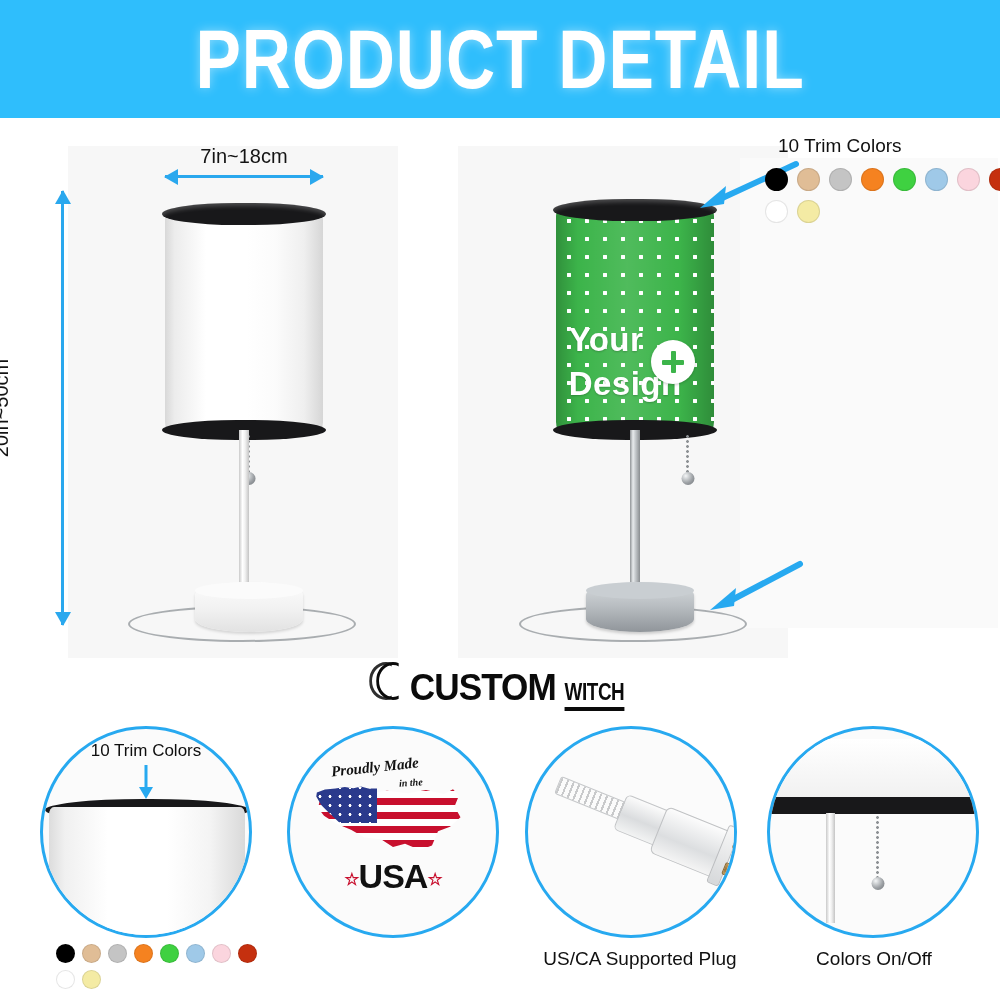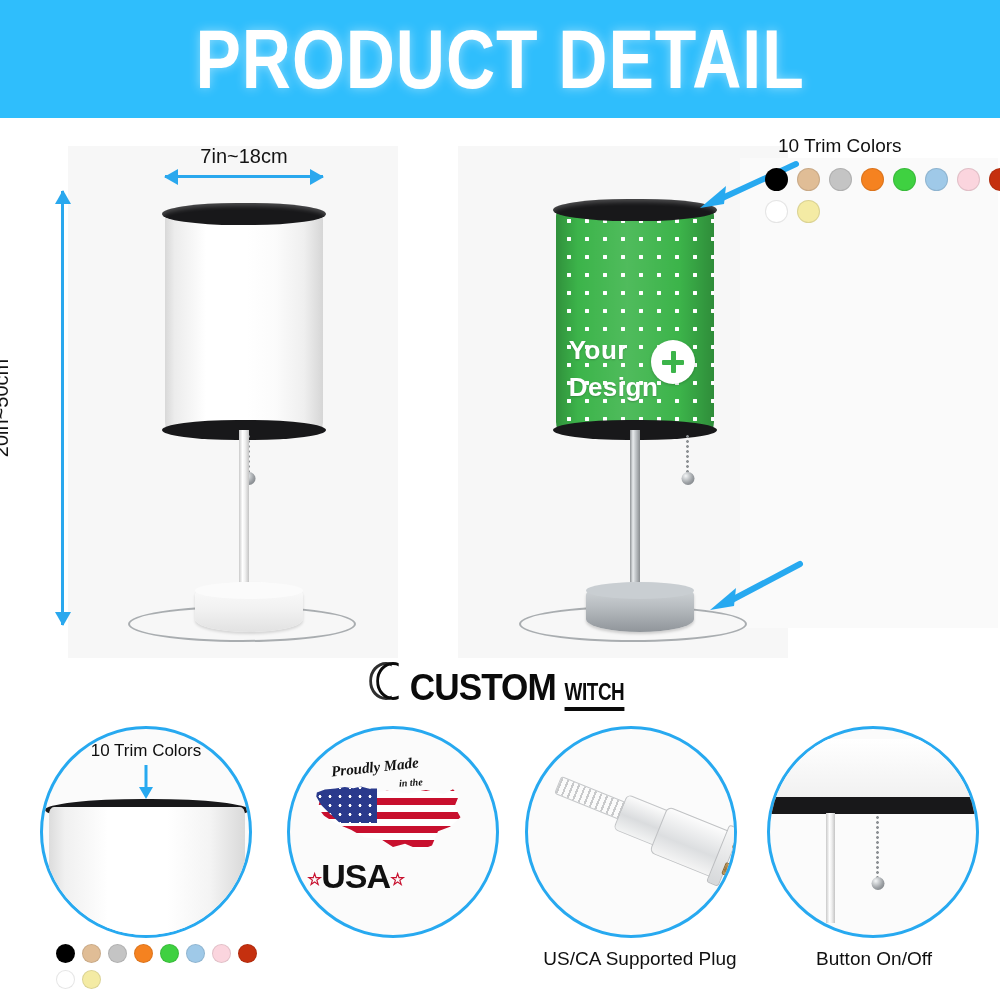--- a/index.html
+++ b/index.html
@@ -68,21 +68,21 @@
     position:absolute; left:-3px; width:calc(100% + 6px);
     background:#18181a;
     border-radius:50%/55%;
   }
   .trim-top { top:-7px;  height:22px; box-shadow:inset 0 3px 4px rgba(255,255,255,.22); }
   .trim-bot { bottom:-8px; height:20px; }
 
   .design-text {
     position:absolute; left:8%; bottom:14%;
     color:#ffffff; font-weight:bold; line-height:1.0;
-    font-size:26px; letter-spacing:.5px;
+    font-size:33px; letter-spacing:.5px;
     text-shadow:0 1px 2px rgba(0,0,0,.22);
     font-family:"Liberation Sans", sans-serif;
   }
   .design-text .l2 { display:block; margin-top:11px; }
   .plus-badge {
     position:absolute; left:95px; bottom:48px;
     width:44px; height:44px; border-radius:50%;
     background:#ffffff;
     display:flex; align-items:center; justify-content:center;
     box-shadow:0 1px 3px rgba(0,0,0,.22);
@@ -257,21 +257,21 @@
     border:1px solid #111;
   }
   .usa-canton {
     position:absolute; left:8px; top:26px; width:62px; height:40px;
     background:#2a3a8c;
     background-image:radial-gradient(circle, #ffffff 1.4px, rgba(255,255,255,0) 1.6px);
     background-size:10px 9px;
     clip-path:polygon(3% 24%,16% 16%,33% 14%,48% 10%,62% 13%,74% 9%,86% 14%,100% 14%,100% 100%,40% 100%,22% 74%,10% 55%,2% 34%);
   }
   .usa-text {
-    position:absolute; left:0; width:100%; top:100px; 
+    position:absolute; left:0; width:100%; top:100px; text-align:center;
     font-size:34px; font-weight:bold; color:#111; letter-spacing:-1px;
     font-family:"Liberation Sans", sans-serif;
   }
   .usa-star { color:#c8102e; font-size:17px; vertical-align:middle; }
   .usa-sub {
     position:absolute; left:0; width:100%; top:134px; text-align:center;
     font-size:12.5px; font-weight:bold; color:#111; letter-spacing:-.2px;
   }
 
   
@@ -495,14 +495,14 @@
 <div class="feature" style="left:767px; top:726px; width:214px; height:270px;">
   <div class="feature-circle" style="width:212px; height:212px;">
     <div class="btn-shade"></div>
     <div class="btn-trim"></div>
     <div class="btn-pole"></div>
     <div class="chain btn-chain">
       <div class="chain-beads"></div>
       <div class="chain-ball"></div>
     </div>
   </div>
-  <div class="feature-caption" style="top:222px;">Button On/Off</div>
+  <div class="feature-caption" style="top:222px;">Colors On/Off</div>
 </div>
 
 </body></html>

